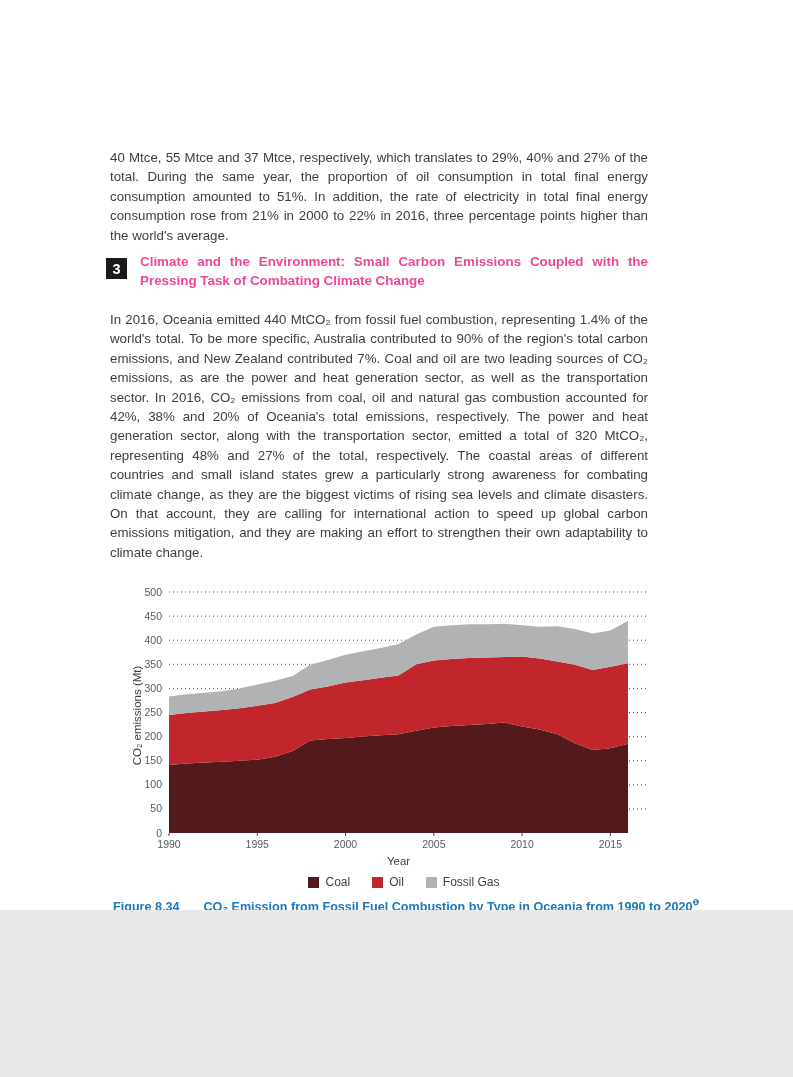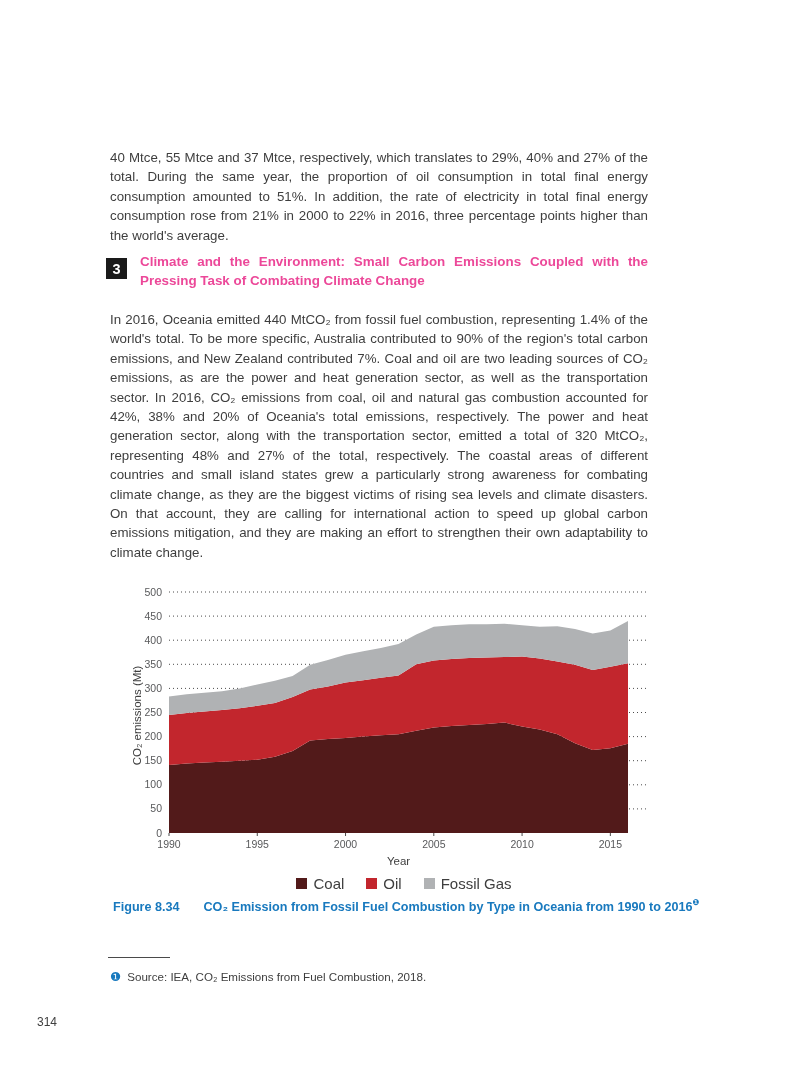--- a/index.html
+++ b/index.html
@@ -1,18 +1,18 @@
 <!DOCTYPE html>
 <html><head>
 <meta charset="utf-8">
 <style>
   html,body { margin:0; padding:0; background:#e8e8e8; }
   .page {
     position:relative;
-    width:793px; height:1077px;
+    width:793px; height:910px;
     background:#ffffff;
     font-family:"Liberation Sans","DejaVu Sans",sans-serif;
     color:#3e3e3e;
     overflow:hidden;
     margin:0 auto;
   }
   .body-text {
     position:absolute;
     left:110px; width:538px;
     font-size:13.3px; line-height:19.4px;
@@ -39,21 +39,21 @@
     text-align:justify;
     margin:0;
   }
   .chart-wrap { position:absolute; left:130px; top:585px; width:520px; height:312px; }
   .tick { font-size:10.5px; fill:#58595b; font-family:"Liberation Sans","DejaVu Sans",sans-serif; }
   .axis-label { font-size:11.5px; fill:#3e3e3e; font-family:"Liberation Sans","DejaVu Sans",sans-serif; }
   .legend {
     position:absolute;
     left:144px; top:875px; width:520px;
     display:flex; justify-content:center; align-items:center; gap:22px;
-    font-size:15px; color:#3e3e3e;
+    font-size:12px; color:#3e3e3e;
   }
   .legend-item { display:flex; align-items:center; gap:6px; }
   .swatch { width:11px; height:11px; display:inline-block; }
   .caption {
     position:absolute;
     left:113px; top:900px; width:660px;
     font-size:12.6px; font-weight:bold;
     color:#1879BE;
     margin:0;
   }
@@ -142,21 +142,21 @@
       <span class="swatch" style="background: rgb(194, 38, 45);"></span>
       <span>Oil</span>
     </span>
     <span class="legend-item">
       <span class="swatch" style="background: rgb(176, 178, 180);"></span>
       <span>Fossil Gas</span>
     </span>
   </div>
 
   <p class="caption">
-    <span class="fig-label">Figure 8.34</span><span>CO₂ Emission from Fossil Fuel Combustion by Type in Oceania from 1990 to 2016</span><sup>❶</sup>
+    <span class="fig-label">Figure 8.34</span><span>CO₂ Emission from Fossil Fuel Combustion by Type in Oceania from 1990 to 2020</span><sup>❶</sup>
   </p>
 
   <div class="footnote-sep"></div>
 
   <p class="footnote">
     <span class="fn-icon">❶</span>
     <span>Source: IEA, CO₂ Emissions from Fuel Combustion, 2018.</span>
   </p>
 
   <div class="page-number">314</div>

